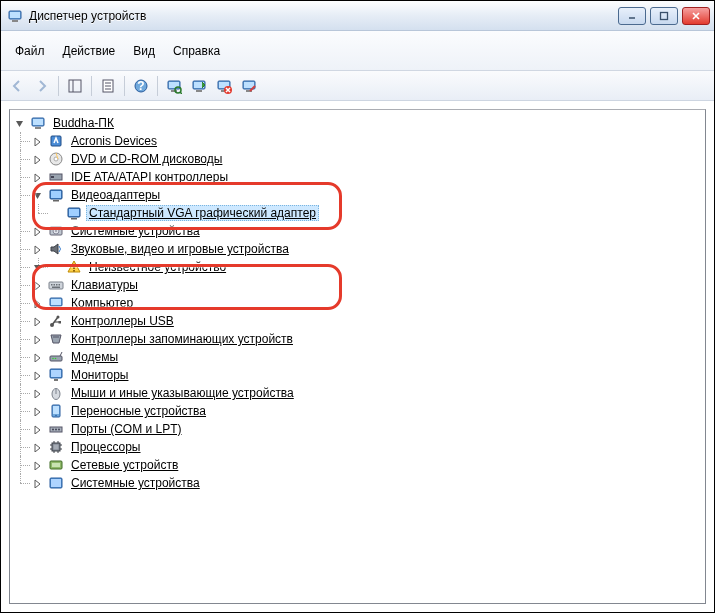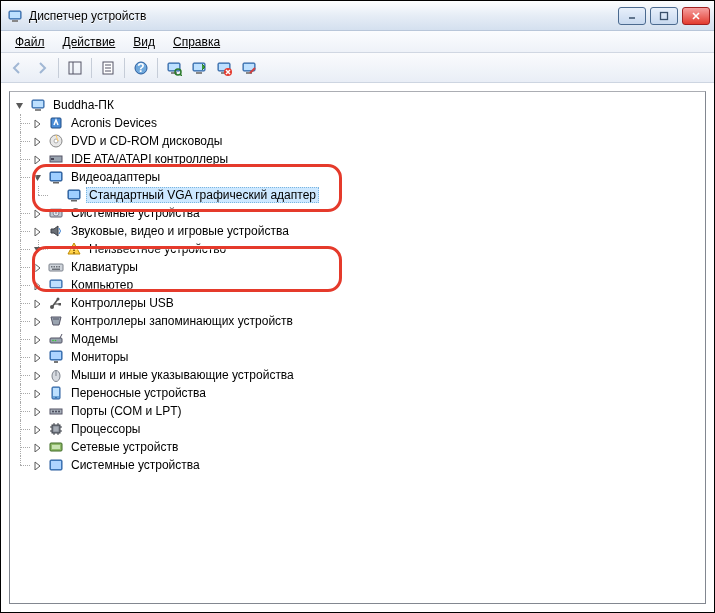--- a/index.html
+++ b/index.html
@@ -9,40 +9,40 @@
 
 .titlebar { height: 30px; background: linear-gradient(#fdfeff, #e6edf6 50%, #d4e0ef); display: flex; align-items: center; padding: 0 4px; border-bottom: 1px solid #b8c6d9; }
 .titlebar .t-icon { width: 16px; height: 16px; margin: 0 6px 0 2px; }
 .titlebar .title { flex: 1; color: #000; text-shadow: 0 1px 0 #fff; }
 .titlebar .win-btns { display: flex; gap: 4px; }
 .win-btn { width: 28px; height: 18px; border: 1px solid #4b6a8f; border-radius: 3px; background: linear-gradient(#e8f0fb,#c8d9ef); display: flex; align-items: center; justify-content: center; cursor: pointer; }
 .win-btn.close { background: linear-gradient(#f5a0a0,#e33b2f); border-color: #a02020; }
 .win-btn svg { width: 10px; height: 10px; }
 
 
-.menubar { height: 22px; background: linear-gradient(#fbfcfe,#eef2f8); border-bottom: 1px solid #d0d7e2; display: flex; align-items: center; padding: 0 6px; gap: 2px; text-decoration: underline; }
+.menubar { height: 40px; background: linear-gradient(#fbfcfe,#eef2f8); border-bottom: 1px solid #d0d7e2; display: flex; align-items: center; padding: 0 6px; gap: 2px; }
 .menubar .menu-item { padding: 2px 8px; cursor: pointer; }
 
 
 .toolbar { height: 30px; background: linear-gradient(#fafbfd,#e9eef6); border-bottom: 1px solid #cdd5e1; display: flex; align-items: center; padding: 0 4px; gap: 1px; }
 .tool-btn { width: 24px; height: 24px; display: flex; align-items: center; justify-content: center; border: 1px solid transparent; border-radius: 2px; cursor: pointer; }
 .tool-btn.disabled { opacity: .4; cursor: default; }
 .tool-btn svg { width: 16px; height: 16px; }
 .tool-sep { width: 1px; height: 20px; background: #c6cdd8; margin: 0 3px; }
 
 
 .tree-wrap { flex: 1; padding: 8px; overflow: auto; }
 .tree-inner { border: 1px solid #828790; border-top-color: #abadb3; height: 100%; padding: 4px 2px; background: #fff; overflow: auto; }
 .tree, .tree ul { list-style: none; }
 .tree li { position: relative; padding-left: 18px; }
 .tree .row { display: flex; align-items: center; height: 18px; white-space: nowrap; cursor: default; position: relative; }
 .tree .toggle { position: absolute; left: 2px; top: 4px; width: 10px; height: 10px; display: flex; align-items: center; justify-content: center; cursor: pointer; }
 .tree .toggle svg { width: 9px; height: 9px; }
 .tree .node-icon { width: 16px; height: 16px; margin-right: 4px; flex-shrink: 0; }
-.tree .label { padding: 1px 3px; }
+.tree .label { padding: 1px 3px; text-decoration: underline; }
 .tree .row.selected .label { background: #cde8ff; border: 1px dotted #7ab5e0; padding: 0 2px; }
 
 
 .tree ul { margin-left: 0; }
 .tree ul li::before {
   content: ""; position: absolute; left: -10px; top: 0; bottom: 0;
   border-left: 1px dotted #a9a9a9;
 }
 .tree ul li::after {
   content: ""; position: absolute; left: -10px; top: 9px; width: 10px;

